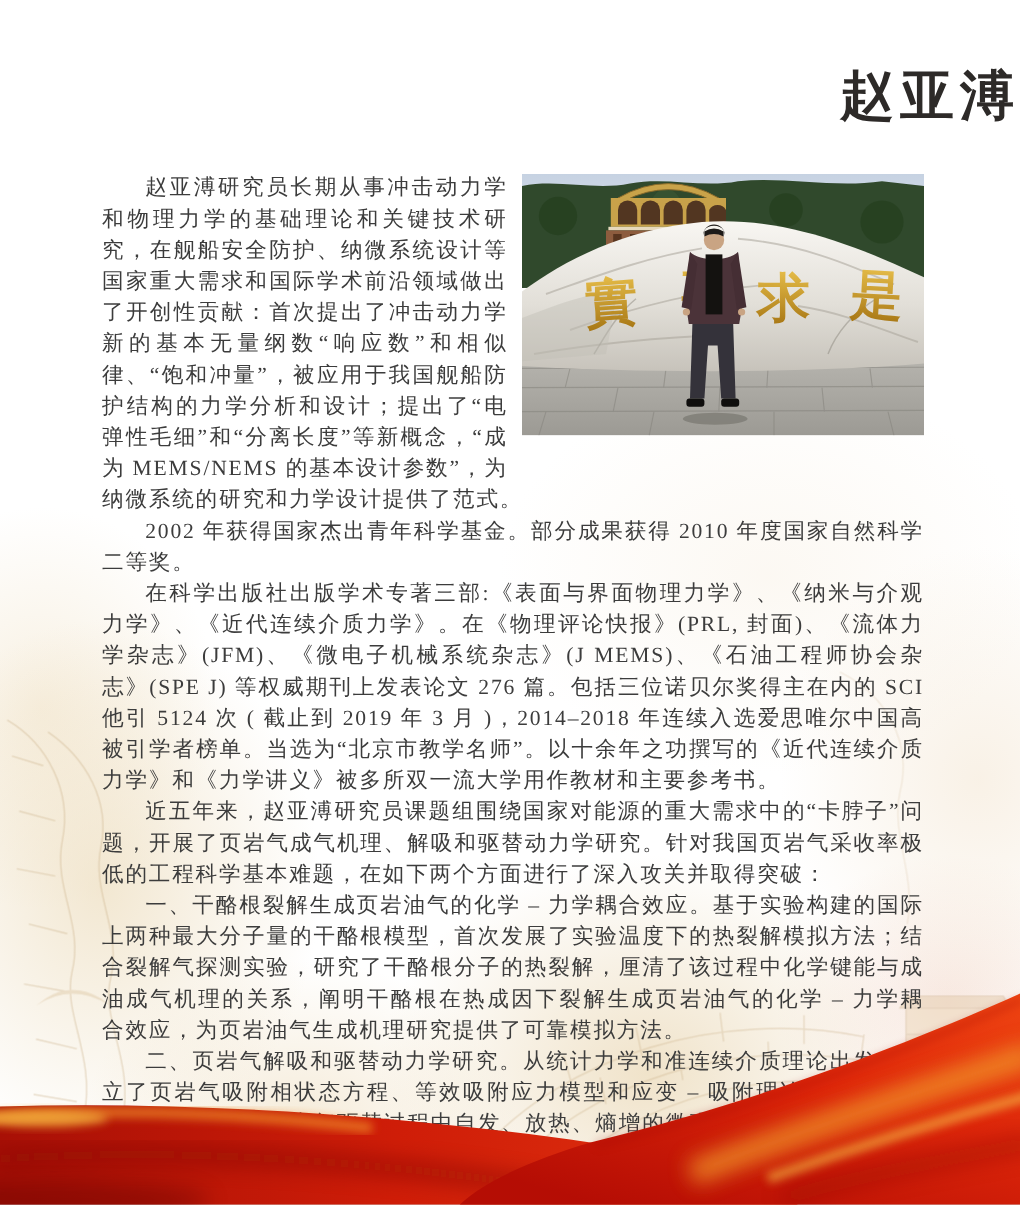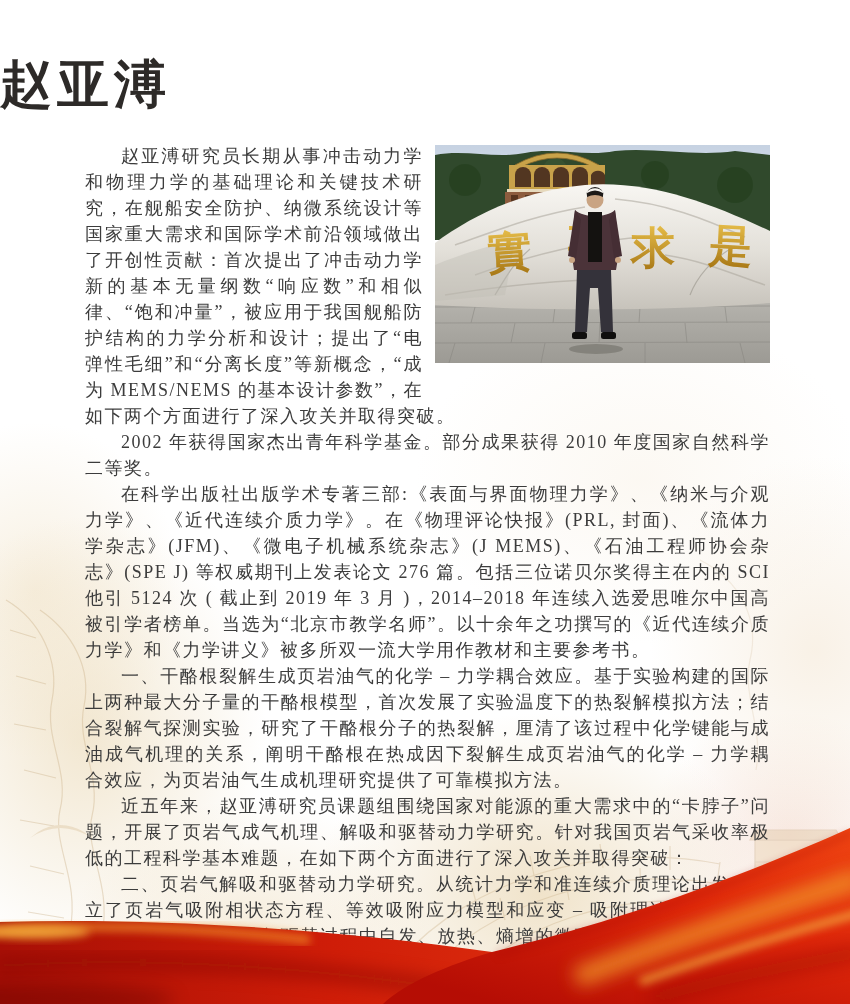--- a/index.html
+++ b/index.html
@@ -16,24 +16,24 @@
       radial-gradient(200px 170px at 790px 835px, rgba(242,214,200,.55), rgba(242,214,200,0) 72%),
       radial-gradient(260px 200px at 250px 940px, rgba(233,211,170,.45), rgba(233,211,170,0) 70%),
       radial-gradient(300px 220px at 640px 480px, rgba(245,233,214,.30), rgba(245,233,214,0) 75%),
       #ffffff;
     font-family:"Liberation Serif","DejaVu Serif",serif;
   }
   .wm{position:absolute;left:0;top:0;pointer-events:none;}
   h1.title{
     position:relative;
     margin:50px 0 0 0;
-    text-align:left;
+    text-align:right;
     font-family:Liberation Serif, serif;
     font-weight:900;
-    font-size:52px;
+    font-size:45px;
     letter-spacing:5px;
     color:#2d2a28;
     z-index:3;
   }
   .content{
     position:absolute;
     left:85px; right:80px; top:143px;
     z-index:3;
     color:#3c3c3c;
     font-size:18px;
@@ -202,25 +202,25 @@
           <path d="M23,20 L30,66 L22,68 L17,30 Z" fill="#452e34"></path>
           <circle cx="-20" cy="70" r="3" fill="#c9a483"></circle>
           <circle cx="26" cy="70" r="3" fill="#c9a483"></circle>
           <path d="M-15,80 L-17,142 L-5,142 L-2,98 L6,98 L9,142 L21,142 L19,80 Z" fill="#34323a"></path>
           <rect x="-20" y="142" width="15" height="7" rx="2.5" fill="#0f0e0d"></rect>
           <rect x="9" y="142" width="15" height="7" rx="2.5" fill="#0f0e0d"></rect>
         </g>
       </svg>
     </div>
 
-    <p>赵亚溥研究员长期从事冲击动力学和物理力学的基础理论和关键技术研究，在舰船安全防护、纳微系统设计等国家重大需求和国际学术前沿领域做出了开创性贡献：首次提出了冲击动力学新的基本无量纲数“响应数”和相似律、“饱和冲量”，被应用于我国舰船防护结构的力学分析和设计；提出了“电弹性毛细”和“分离长度”等新概念，“成为 MEMS/NEMS 的基本设计参数”，在如下两个方面进行了深入攻关并取得突破。</p>
+    <p>赵亚溥研究员长期从事冲击动力学和物理力学的基础理论和关键技术研究，在舰船安全防护、纳微系统设计等国家重大需求和国际学术前沿领域做出了开创性贡献：首次提出了冲击动力学新的基本无量纲数“响应数”和相似律、“饱和冲量”，被应用于我国舰船防护结构的力学分析和设计；提出了“电弹性毛细”和“分离长度”等新概念，“成为 MEMS/NEMS 的基本设计参数”，为纳微系统的研究和力学设计提供了范式。</p>
     <p>2002 年获得国家杰出青年科学基金。部分成果获得 2010 年度国家自然科学二等奖。</p>
     <p>在科学出版社出版学术专著三部:《表面与界面物理力学》、《纳米与介观力学》、《近代连续介质力学》。在《物理评论快报》(PRL, 封面)、《流体力学杂志》(JFM)、《微电子机械系统杂志》(J MEMS)、《石油工程师协会杂志》(SPE J) 等权威期刊上发表论文 276 篇。包括三位诺贝尔奖得主在内的 SCI 他引 5124 次 ( 截止到 2019 年 3 月 )，2014–2018 年连续入选爱思唯尔中国高被引学者榜单。当选为“北京市教学名师”。以十余年之功撰写的《近代连续介质力学》和《力学讲义》被多所双一流大学用作教材和主要参考书。</p>
+    <p>近五年来，赵亚溥研究员课题组围绕国家对能源的重大需求中的“卡脖子”问题，开展了页岩气成气机理、解吸和驱替动力学研究。针对我国页岩气采收率极低的工程科学基本难题，在如下两个方面进行了深入攻关并取得突破：</p>
     <p>一、干酪根裂解生成页岩油气的化学 – 力学耦合效应。基于实验构建的国际上两种最大分子量的干酪根模型，首次发展了实验温度下的热裂解模拟方法；结合裂解气探测实验，研究了干酪根分子的热裂解，厘清了该过程中化学键能与成油成气机理的关系，阐明干酪根在热成因下裂解生成页岩油气的化学 – 力学耦合效应，为页岩油气生成机理研究提供了可靠模拟方法。</p>
-    <p>近五年来，赵亚溥研究员课题组围绕国家对能源的重大需求中的“卡脖子”问题，开展了页岩气成气机理、解吸和驱替动力学研究。针对我国页岩气采收率极低的工程科学基本难题，在如下两个方面进行了深入攻关并取得突破：</p>
     <p>二、页岩气解吸和驱替动力学研究。从统计力学和准连续介质理论出发，建立了页岩气吸附相状态方程、等效吸附应力模型和应变 – 吸附理论；结合跨尺度模拟，揭示了页岩气驱替过程中自发、放热、熵增的微观机制；结合纳微尺度表征实验，首次实现深部页岩气吸附、解吸的原位模拟，阐明了超额吸附线交叉和解吸滞后现象的微观机理，建立了考虑吸附质分子间相互作用的超高压吸附模型。</p>
   </div>
 
   <svg class="ribbon" width="850" height="184" viewBox="0 0 850 184">
     <defs>
       <linearGradient id="lgLeft" x1="0" y1="0" x2="1" y2="0">
         <stop offset="0" stop-color="#a81006"></stop>
         <stop offset="0.5" stop-color="#cf1d08"></stop>
         <stop offset="1" stop-color="#e23410"></stop>
       </linearGradient>

